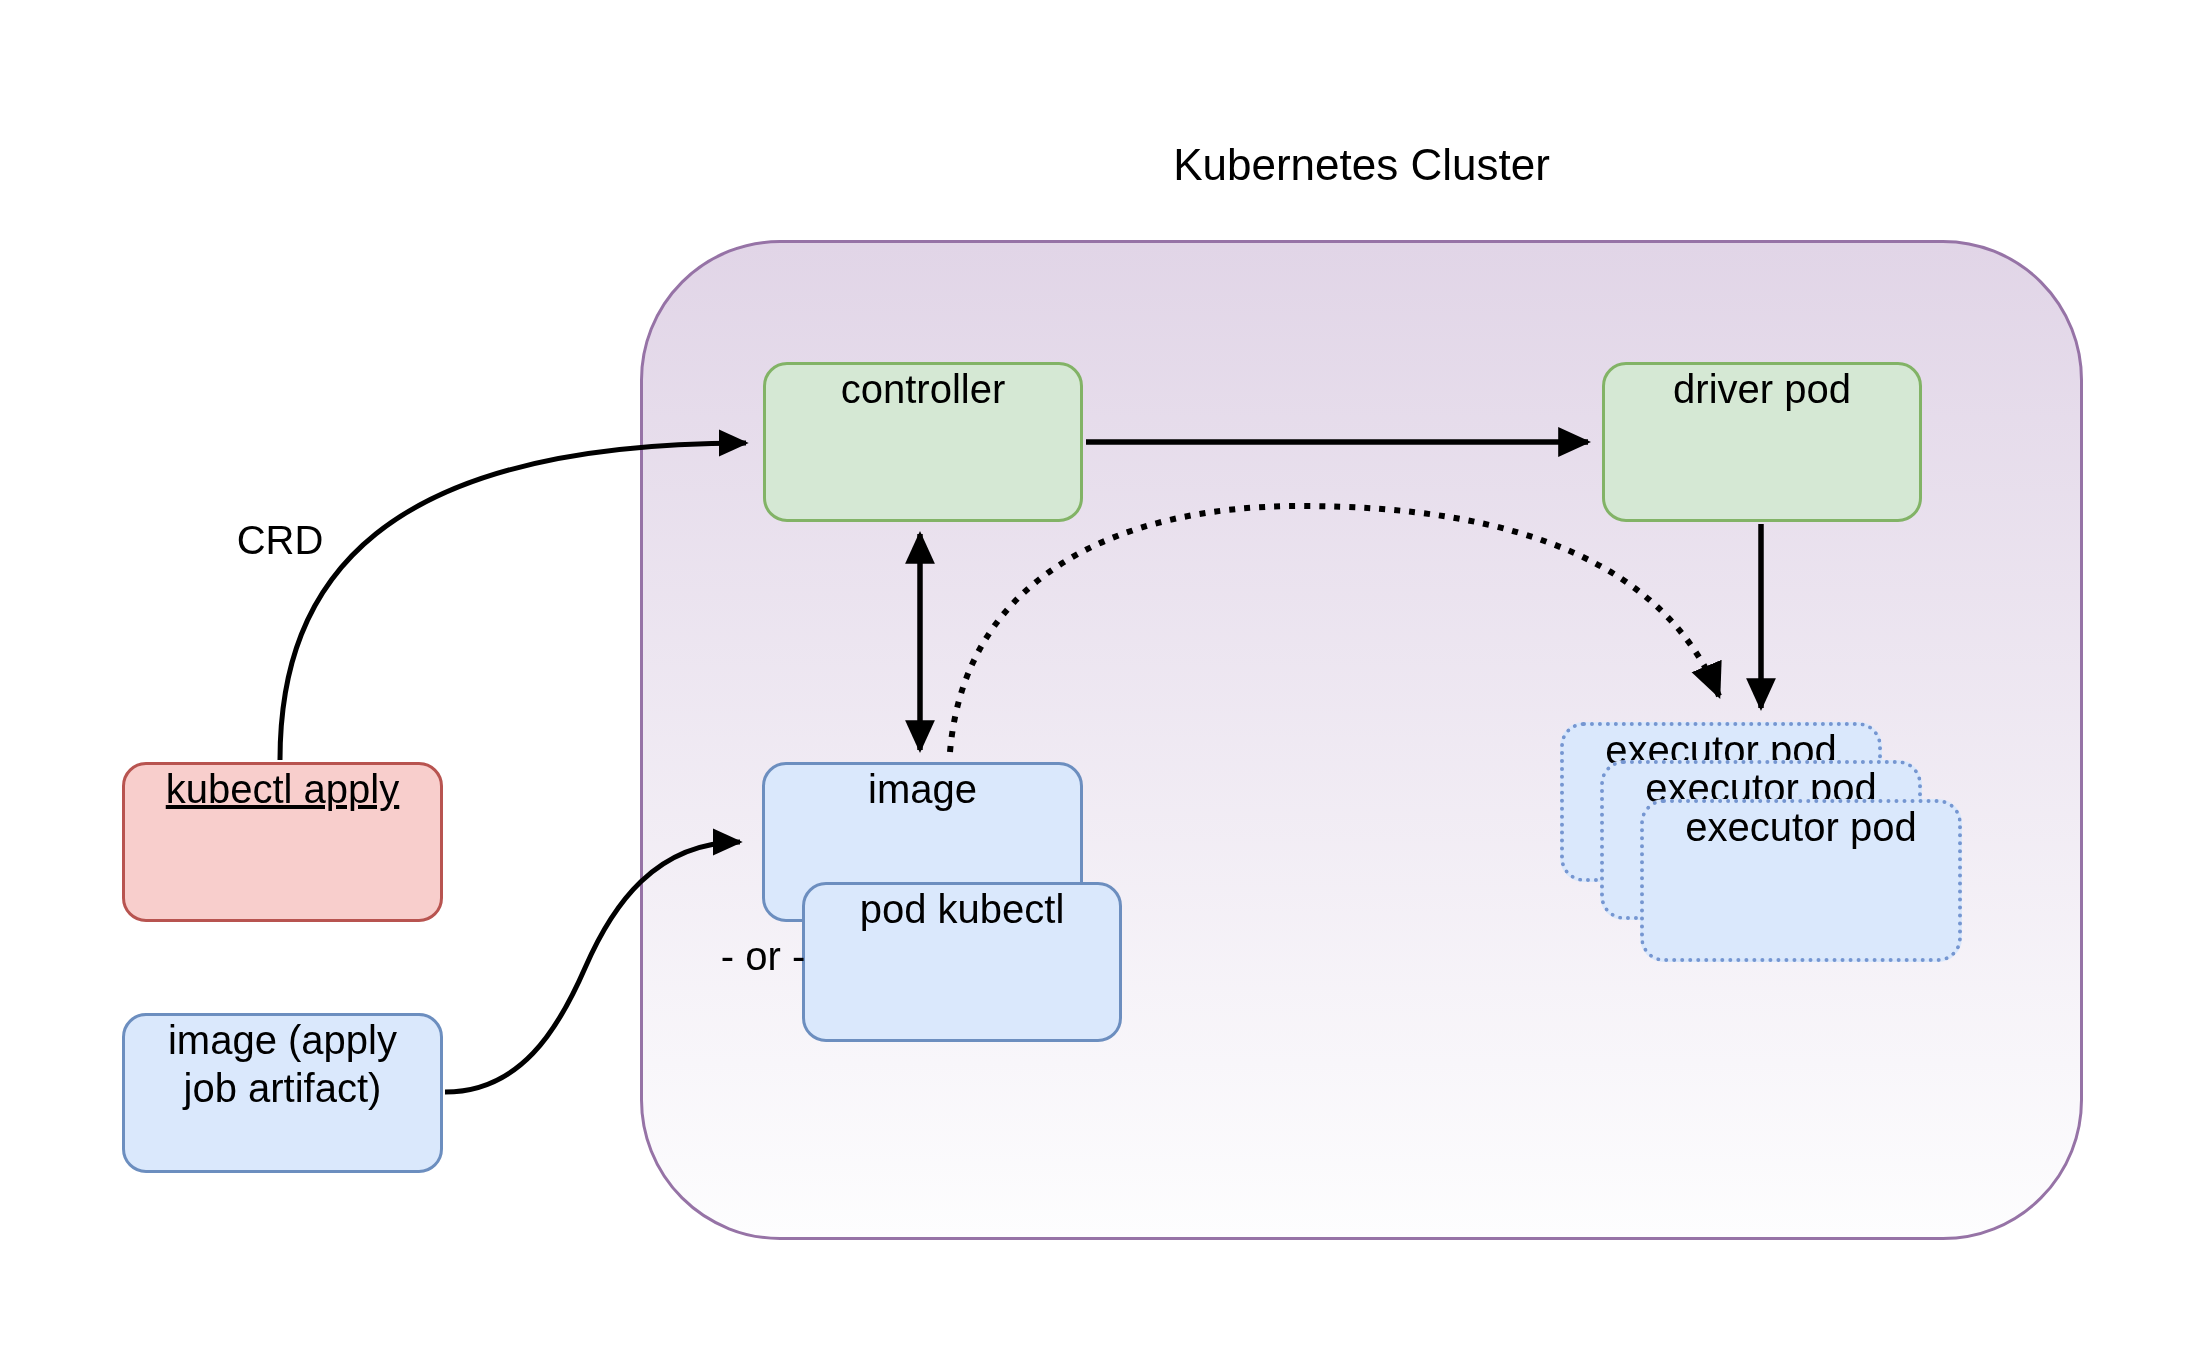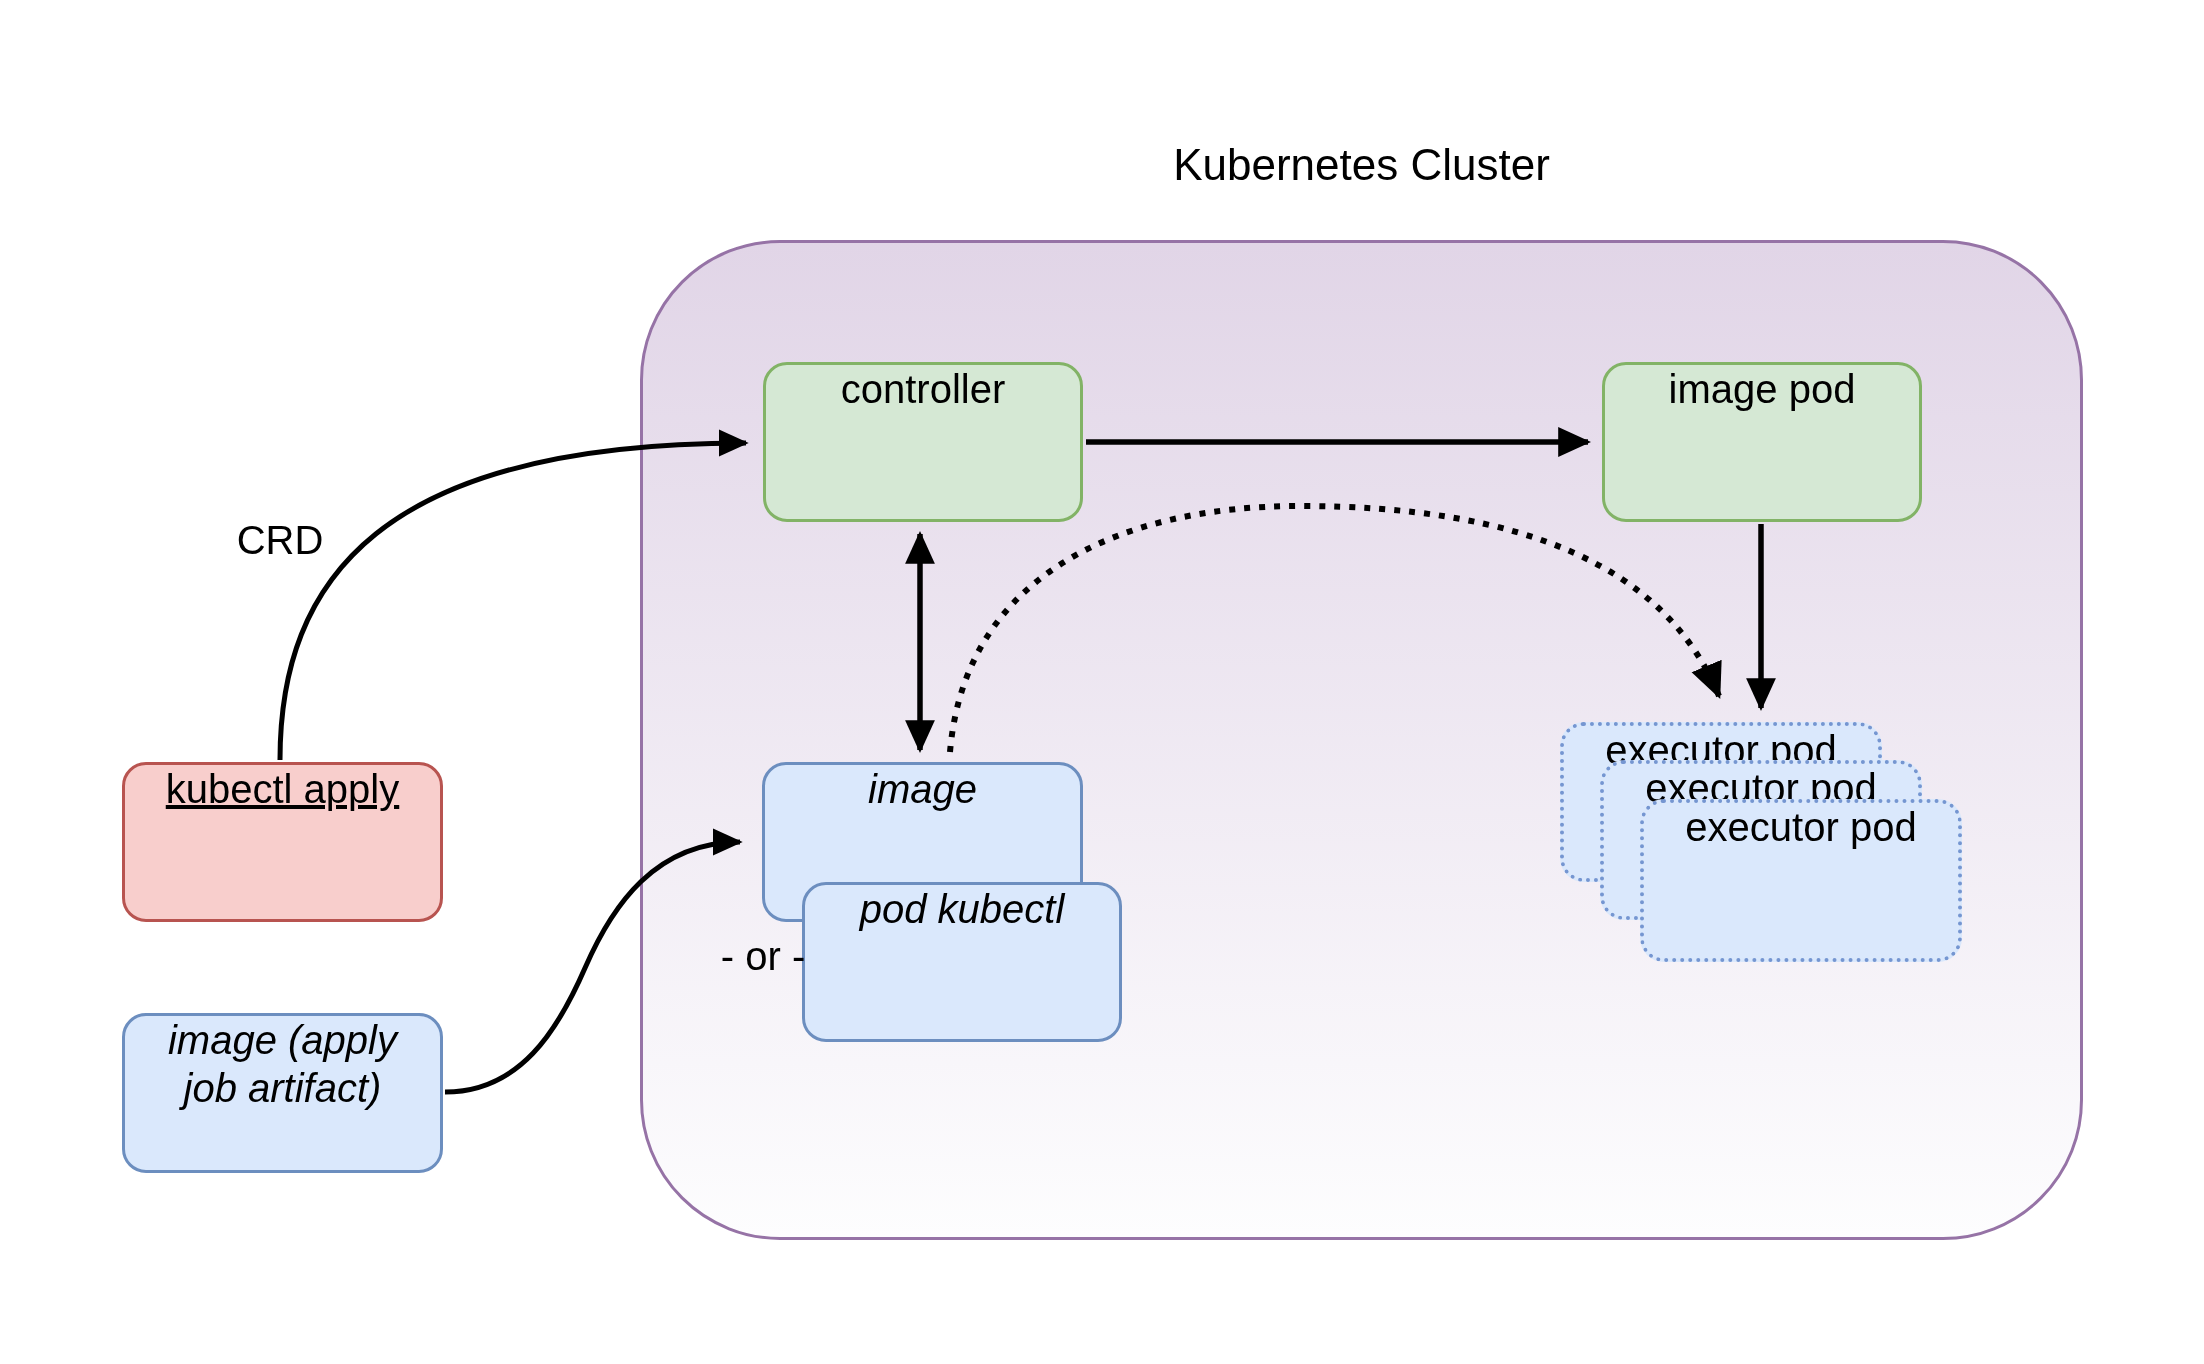--- a/index.html
+++ b/index.html
@@ -19,21 +19,21 @@
     background:linear-gradient(180deg, var(--cluster-fill-top) 0%, var(--cluster-fill-bottom) 100%);
     box-sizing:border-box;
   }
   .node {
     position:absolute; box-sizing:border-box;
     display:flex; align-items:flex-start; justify-content:center;
     text-align:center; font-size:40px; line-height:1.2;
     border-radius:24px; color:var(--text);
   }
   .node.green { background:var(--green-fill); border:3px solid var(--green-border); }
-  .node.blue  { background:var(--blue-fill);  border:3px solid var(--blue-border);font-style:italic; }
+  .node.blue  { background:var(--blue-fill);  border:3px solid var(--blue-border); }
   .node.red   { background:var(--red-fill);   border:3px solid var(--red-border); }
   .node.exec  { background:var(--blue-fill);  border:4px dotted var(--executor-border); }
 
   .n-controller { left:763px;  top:362px;  width:320px; height:160px; }
   .n-driver     { left:1602px; top:362px;  width:320px; height:160px; }
   .n-image      { left:762px;  top:762px;  width:321px; height:160px; z-index:3; }
   .n-podtpl     { left:802px;  top:882px;  width:320px; height:160px; z-index:4; }
   .n-kubectl    { left:122px;  top:762px;  width:321px; height:160px;text-decoration:underline; }
   .n-artifact   { left:122px;  top:1013px; width:321px; height:160px; }
   .n-artifact span { display:inline-block; width:250px; }
@@ -61,21 +61,21 @@
 
   <div class="diagram-title">Kubernetes Cluster</div>
 
   <div class="cluster"></div>
 
   <div class="node green n-controller">
     <span>controller</span>
   </div>
 
   <div class="node green n-driver">
-    <span>image pod</span>
+    <span>driver pod</span>
   </div>
 
   <div class="node exec n-exec-back">
     <span>executor pod</span>
   </div>
   <div class="node exec n-exec-mid">
     <span>executor pod</span>
   </div>
   <div class="node exec n-exec-front">
     <span>executor pod</span>

